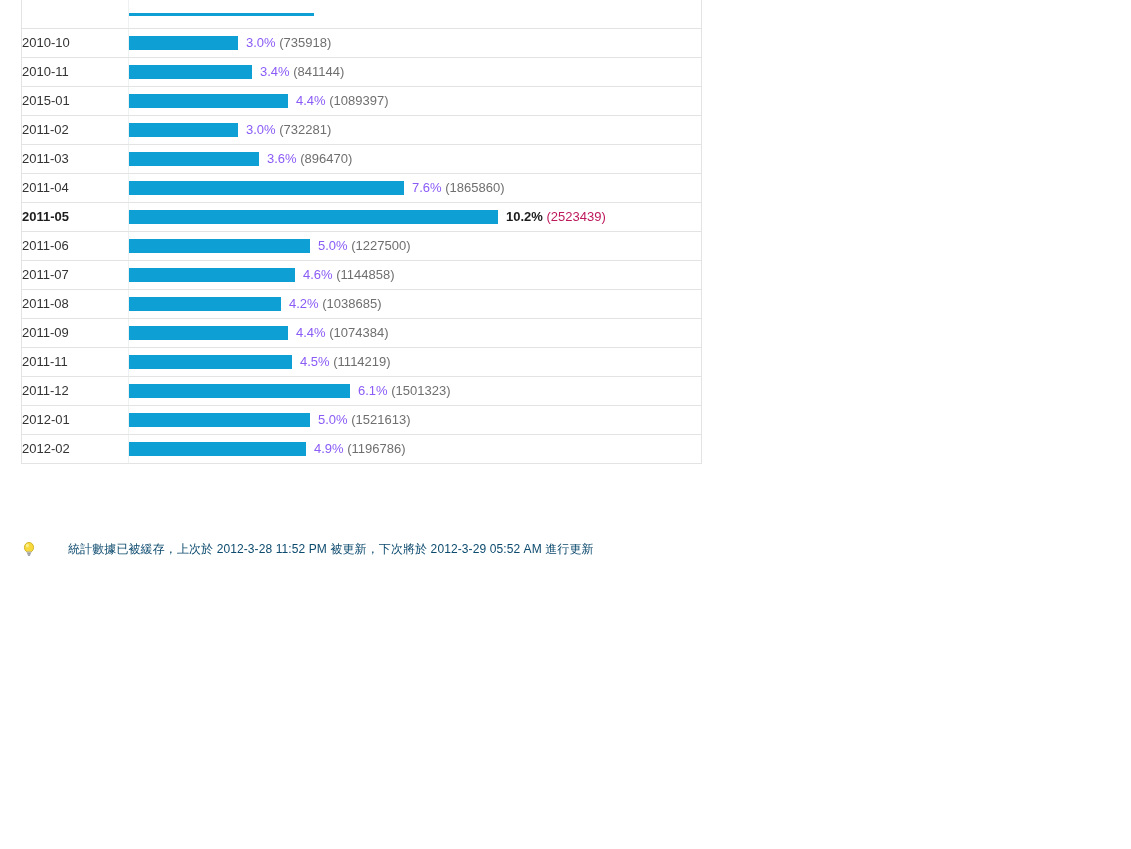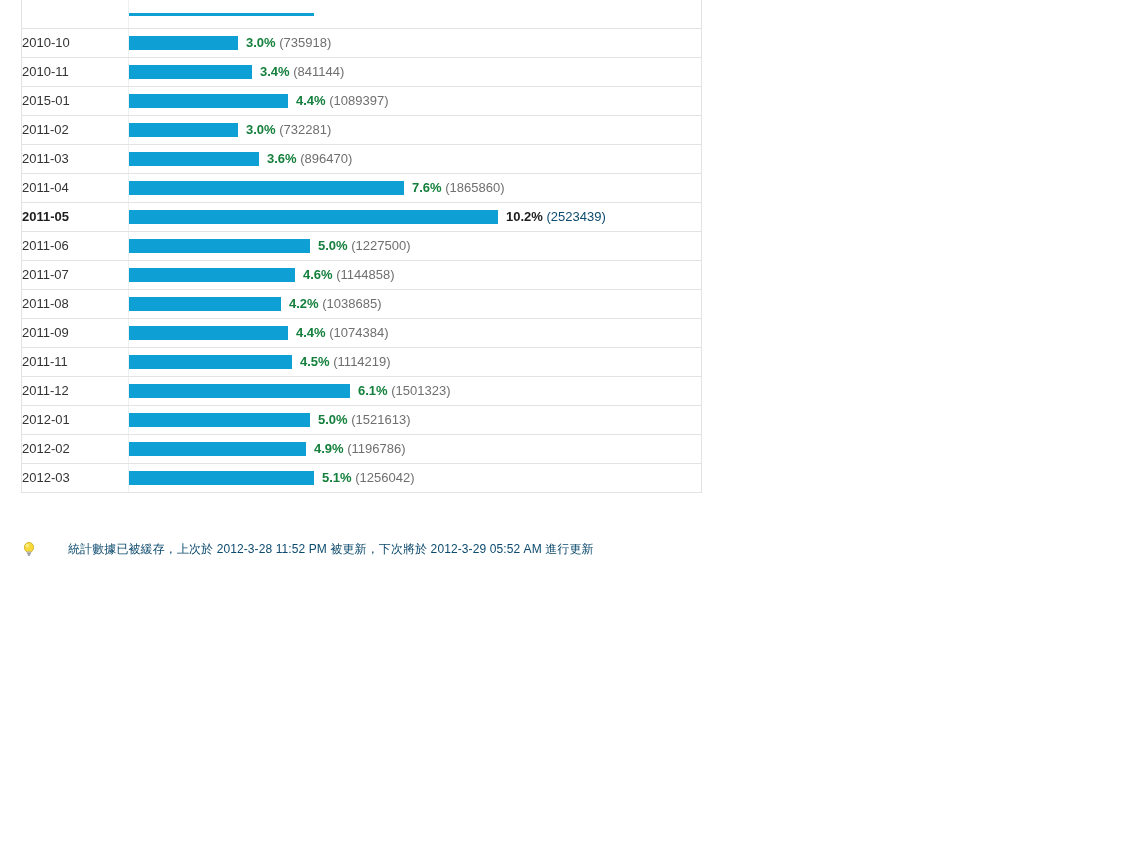--- a/index.html
+++ b/index.html
@@ -76,22 +76,22 @@
   }
 
   .bar-label {
     margin-left: 8px;
     white-space: nowrap;
     font-size: 13px;
     color: #666666;
   }
 
   .bar-label .pct {
-    font-weight: bold;
-    color: #15803d;
+    font-weight: normal;
+    color: #8b5cf6;
   }
 
   .bar-label .cnt {
     color: #6f6f6f;
     font-weight: normal;
   }
 
   
   .cut-row td {
     height: 5px;
@@ -101,21 +101,21 @@
   .cut-row .bar-wrap { height: 5px; align-items: flex-end; }
   .cut-row .bar { height: 3px; }
   .cut-row .bar-label { visibility: hidden; }
   .cut-row td.month-cell { color: #c9c9c9; font-size: 4px; }
 
   tr.current-row td.month-cell,
   tr.current-row .bar-label .pct {
     font-weight: bold;
     color: #1d1d1d;
   }
-  tr.current-row .bar-label .cnt { color: #0c4a6e; }
+  tr.current-row .bar-label .cnt { color: #be185d; }
 
   .cache-note {
     position: absolute;
     left: 21px;
     top: 541px;
     display: flex;
     align-items: center;
     font-size: 12px;
     color: #0c4a6e;
     white-space: nowrap;
@@ -275,29 +275,20 @@
               <span class="bar-label"><span class="pct">5.0%</span> <span class="cnt">(1521613)</span></span>
             </div>
           </td>
         </tr>
         <tr>
           <td class="month-cell">2012-02</td>
           <td class="bar-cell">
             <div class="bar-wrap">
               <div class="bar" style="width:177px"></div>
               <span class="bar-label"><span class="pct">4.9%</span> <span class="cnt">(1196786)</span></span>
-            </div>
-          </td>
-        </tr>
-        <tr>
-          <td class="month-cell">2012-03</td>
-          <td class="bar-cell">
-            <div class="bar-wrap">
-              <div class="bar" style="width:185px"></div>
-              <span class="bar-label"><span class="pct">5.1%</span> <span class="cnt">(1256042)</span></span>
             </div>
           </td>
         </tr>
       </tbody>
   </table>
 </div>
 
 <div class="cache-note">
   <span class="bulb-icon">
     <svg viewBox="0 0 16 16" width="16" height="16" xmlns="http://www.w3.org/2000/svg">

